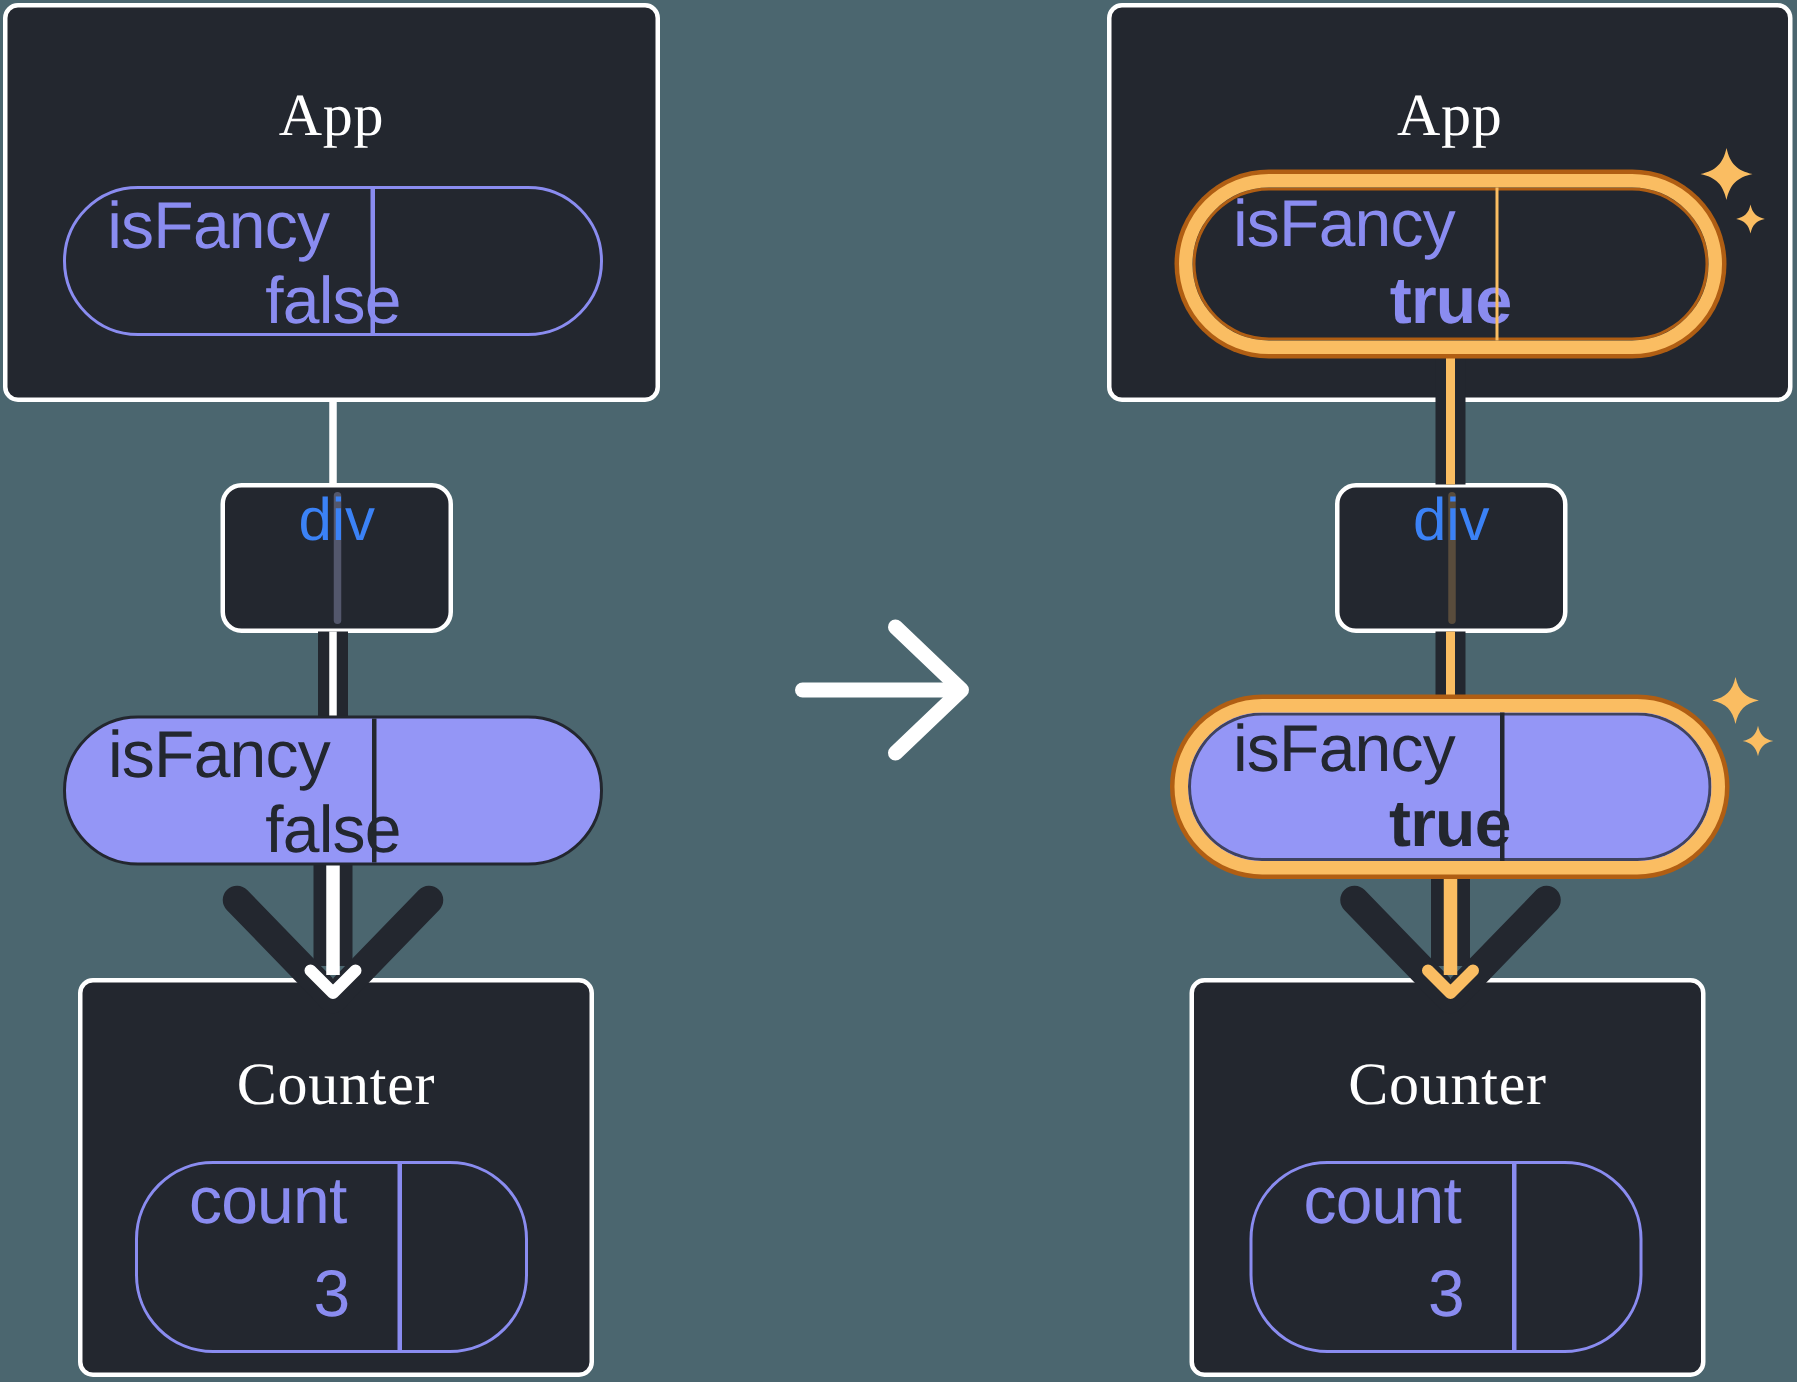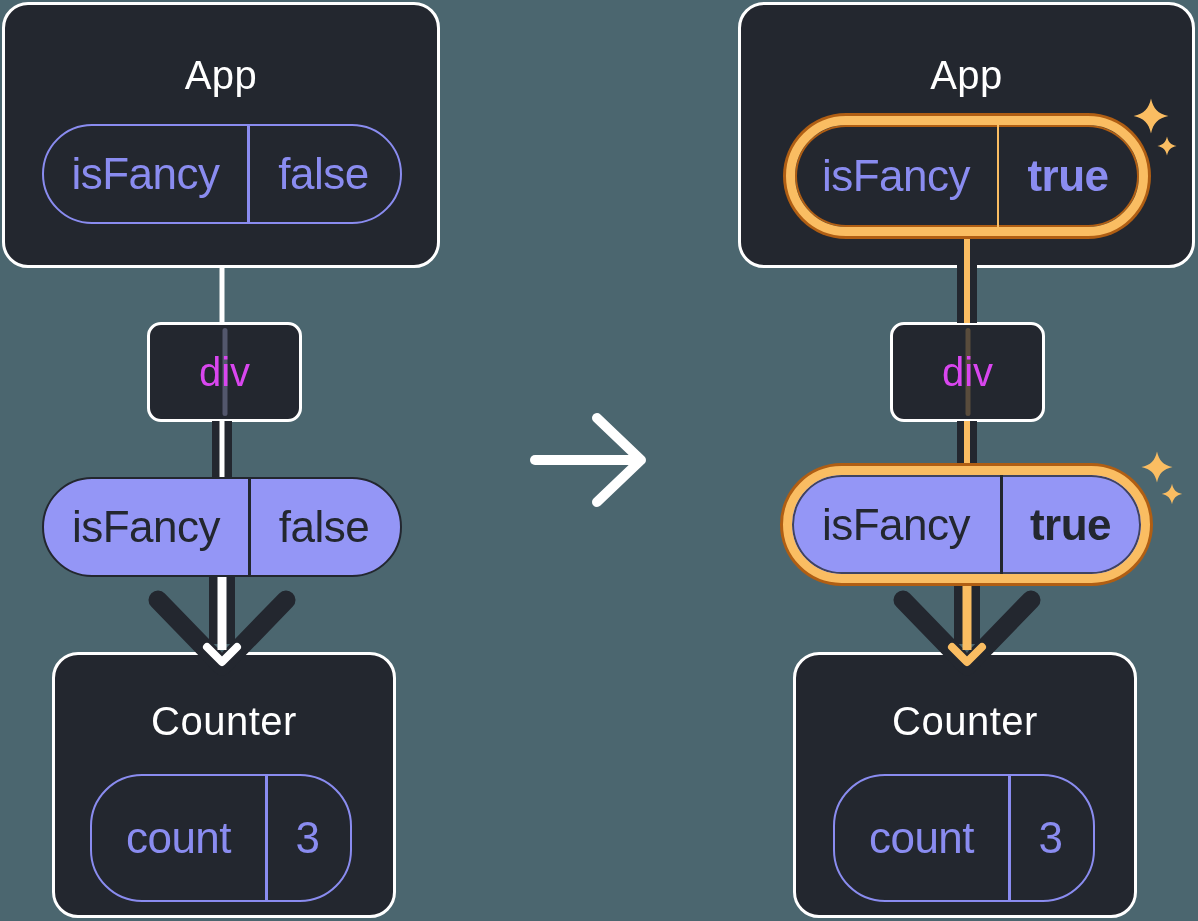--- a/index.html
+++ b/index.html
@@ -4,54 +4,54 @@
 <style>
   html,body{margin:0;padding:0;background:#4B666F;}
   .canvas{
     position:relative;width:1198px;height:921px;overflow:hidden;
     background:#4B666F;
     font-family:"Liberation Sans", sans-serif;
   }
   
   .card{
     position:absolute;background:#23272F;border:3.5px solid #FFFFFF;
-    border-radius:26px;box-sizing:border-box;
+    border-radius:10px;box-sizing:border-box;font-family:Liberation Serif, serif;
   }
   .card-title{
     position:absolute;left:0;right:0;text-align:center;
     color:#FFFFFF;font-size:40px;font-weight:500;letter-spacing:0.5px;
   }
   .app-card-left{left:2px;top:2px;width:438px;height:266px;}
   .app-card-right{left:738px;top:2px;width:457px;height:266px;}
   .counter-card-left{left:52px;top:652px;width:344px;height:266px;}
   .counter-card-right{left:793px;top:652px;width:344px;height:266px;}
   .app-card-left .card-title,.app-card-right .card-title{top:48px;}
   .counter-card-left .card-title,.counter-card-right .card-title{top:44px;}
 
   
   .div-node{
     position:absolute;background:#23272F;border:3.5px solid #FFFFFF;
     border-radius:14px;box-sizing:border-box;
-    display:flex;align-items:center;justify-content:center;
-    color:#d946ef;font-size:40px;font-weight:500;
+    display:flex;align-items:flex-start;justify-content:center;
+    color:#3b82f6;font-size:40px;font-weight:500;
   }
   .div-node-left{left:147px;top:322px;width:155px;height:100px;}
   .div-node-right{left:890px;top:322px;width:155px;height:100px;}
   .node-stripe{
     position:absolute;left:50%;transform:translateX(-50%);
     top:3px;bottom:3px;width:5px;border-radius:3px;
   }
   .stripe-purple{background:rgba(186,189,238,0.32);}
   .stripe-orange{background:rgba(250,189,98,0.25);}
   .div-node span{position:relative;}
 
   
   .pill{
     position:absolute;z-index:2;box-sizing:border-box;display:flex;
-    font-size:44px;letter-spacing:-0.5px;
+    font-size:44px;letter-spacing:-0.5px;flex-direction:column;
   }
   .pill .cell{display:flex;align-items:center;justify-content:center;}
   .pill .divider{position:absolute;top:0;bottom:0;}
   .outline-pill{
     border:2.5px solid #8A8CF0;border-radius:52px;color:#8A8CF0;background:transparent;
   }
   .outline-pill .divider{width:2.5px;background:#8A8CF0;}
   .app-pill-left{left:42px;top:124px;width:360px;height:100px;}
   .app-pill-left .cell-key{width:203px;}
   .app-pill-left .divider{left:203px;}

